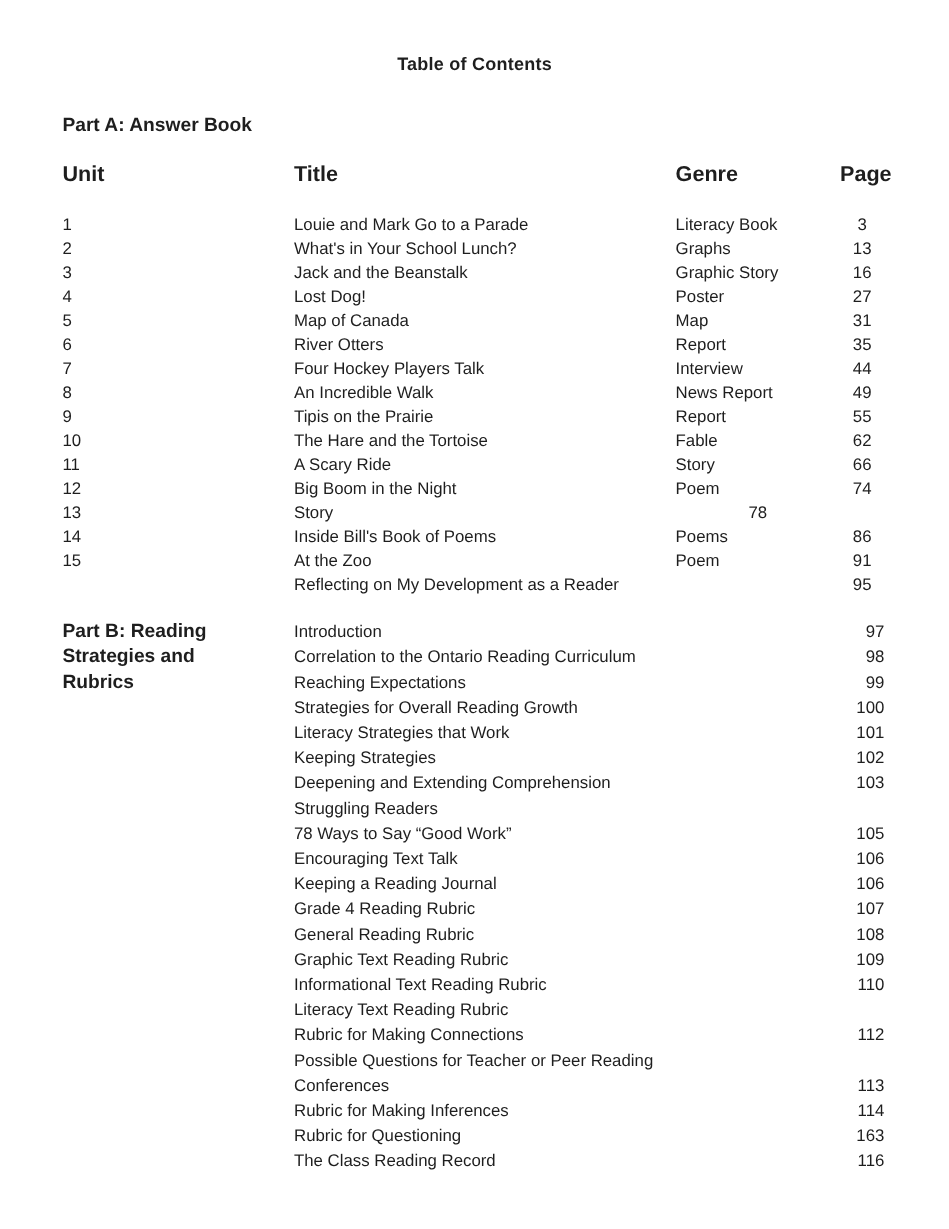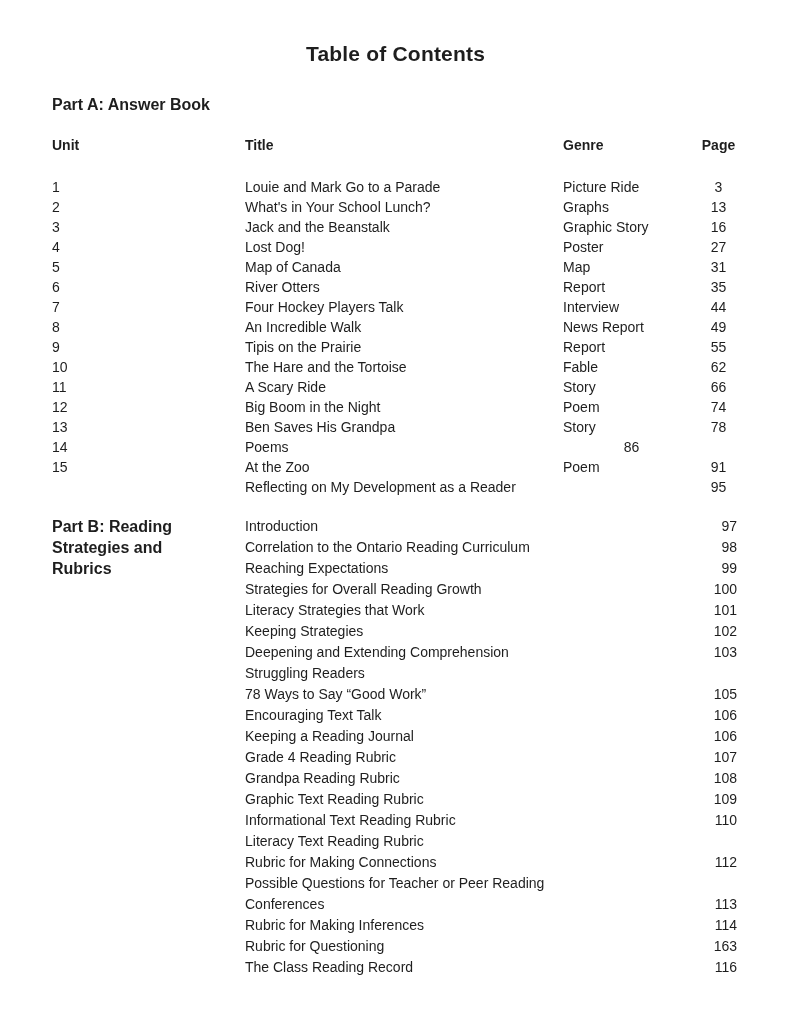--- a/index.html
+++ b/index.html
@@ -9,21 +9,21 @@
     width: 791px;
     height: 1024px;
     background: #ffffff;
     font-family: "Liberation Sans", "DejaVu Sans", sans-serif;
     color: #1e1e1e;
     overflow: hidden;
   }
   .page-title {
     margin-top: 42px;
     text-align: center;
-    font-size: 21px;
+    font-size: 15px;
     font-weight: bold;
     line-height: 24px;
     letter-spacing: 0.2px;
   }
   .content {
     margin-left: 52px;
     width: 685px; 
   }
   .part-heading {
     margin-top: 29px;
@@ -32,21 +32,21 @@
     line-height: 19px;
   }
   
   .toc-grid-header, .toc-row {
     display: grid;
     grid-template-columns: 193px 318px 137px 37px;
     align-items: baseline;
   }
   .toc-grid-header {
     margin-top: 21px;
-    font-size: 14px;
+    font-size: 18px;
     font-weight: bold;
     line-height: 20px;
   }
   .toc-rows { margin-top: 22px; }
   .toc-row {
     font-size: 14px;
     line-height: 20px;
   }
   .cell-page { text-align: center; }
   
@@ -93,21 +93,21 @@
         <div>Title</div>
         <div>Genre</div>
         <div class="cell-page">Page</div>
       </div>
 
       <div class="toc-rows">
 
           <div class="toc-row">
             <div class="cell-unit">1</div>
             <div class="cell-title">Louie and Mark Go to a Parade</div>
-            <div class="cell-genre">Picture Ride</div>
+            <div class="cell-genre">Literacy Book</div>
             <div class="cell-page">3</div>
           </div>
 
           <div class="toc-row">
             <div class="cell-unit">2</div>
             <div class="cell-title">What's in Your School Lunch?</div>
             <div class="cell-genre">Graphs</div>
             <div class="cell-page">13</div>
           </div>
 
@@ -176,27 +176,27 @@
 
           <div class="toc-row">
             <div class="cell-unit">12</div>
             <div class="cell-title">Big Boom in the Night</div>
             <div class="cell-genre">Poem</div>
             <div class="cell-page">74</div>
           </div>
 
           <div class="toc-row">
             <div class="cell-unit">13</div>
-            <div class="cell-title">Ben Saves His Grandpa</div>
             <div class="cell-genre">Story</div>
             <div class="cell-page">78</div>
           </div>
 
           <div class="toc-row">
             <div class="cell-unit">14</div>
+            <div class="cell-title">Inside Bill's Book of Poems</div>
             <div class="cell-genre">Poems</div>
             <div class="cell-page">86</div>
           </div>
 
           <div class="toc-row">
             <div class="cell-unit">15</div>
             <div class="cell-title">At the Zoo</div>
             <div class="cell-genre">Poem</div>
             <div class="cell-page">91</div>
           </div>
@@ -270,21 +270,21 @@
             <div class="pb-title">Keeping a Reading Journal</div>
             <div class="pb-page">106</div>
           </div>
 
           <div class="pb-entry">
             <div class="pb-title">Grade 4 Reading Rubric</div>
             <div class="pb-page">107</div>
           </div>
 
           <div class="pb-entry">
-            <div class="pb-title">Grandpa Reading Rubric</div>
+            <div class="pb-title">General Reading Rubric</div>
             <div class="pb-page">108</div>
           </div>
 
           <div class="pb-entry">
             <div class="pb-title">Graphic Text Reading Rubric</div>
             <div class="pb-page">109</div>
           </div>
 
           <div class="pb-entry">
             <div class="pb-title">Informational Text Reading Rubric</div>

